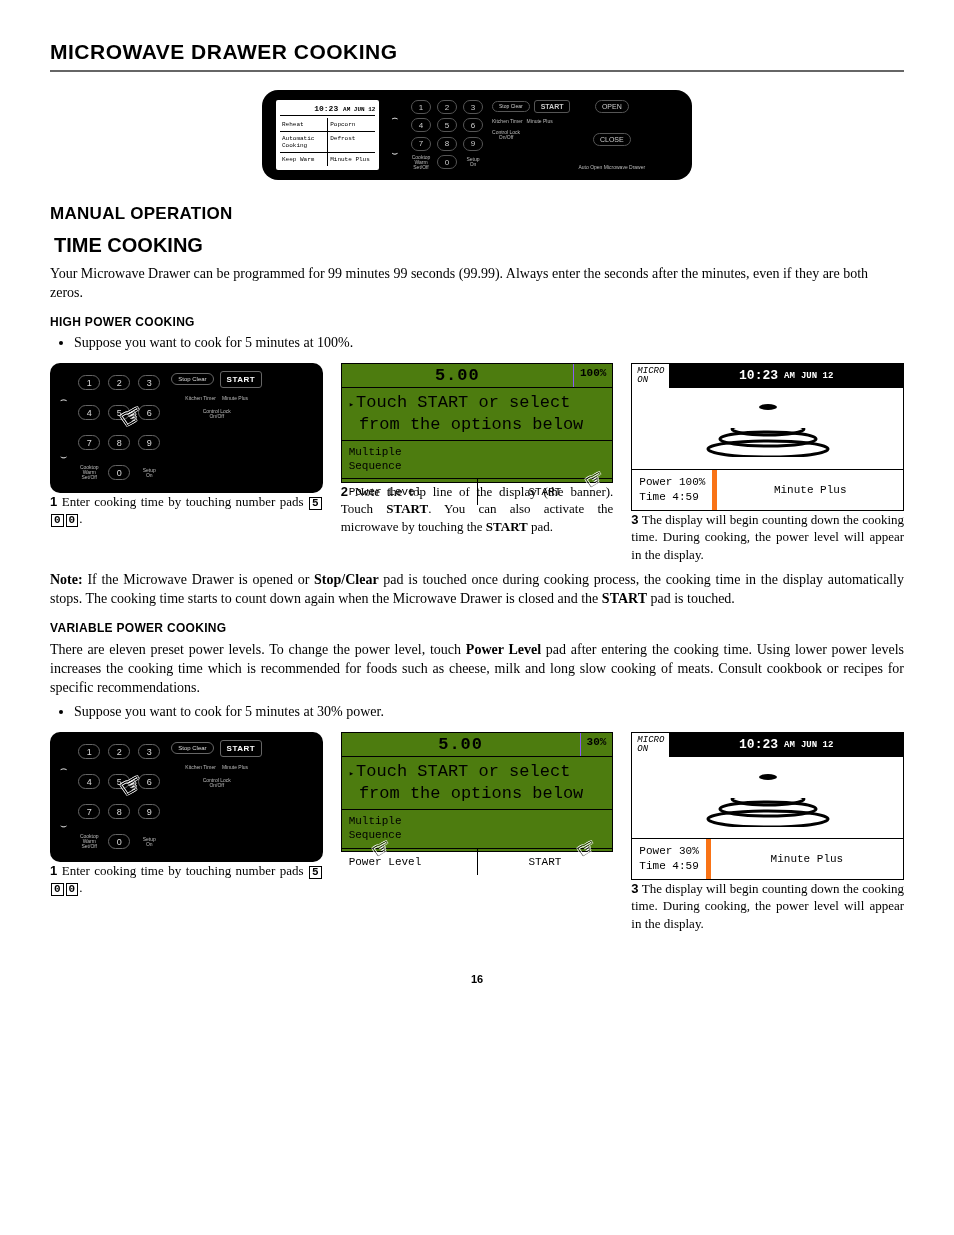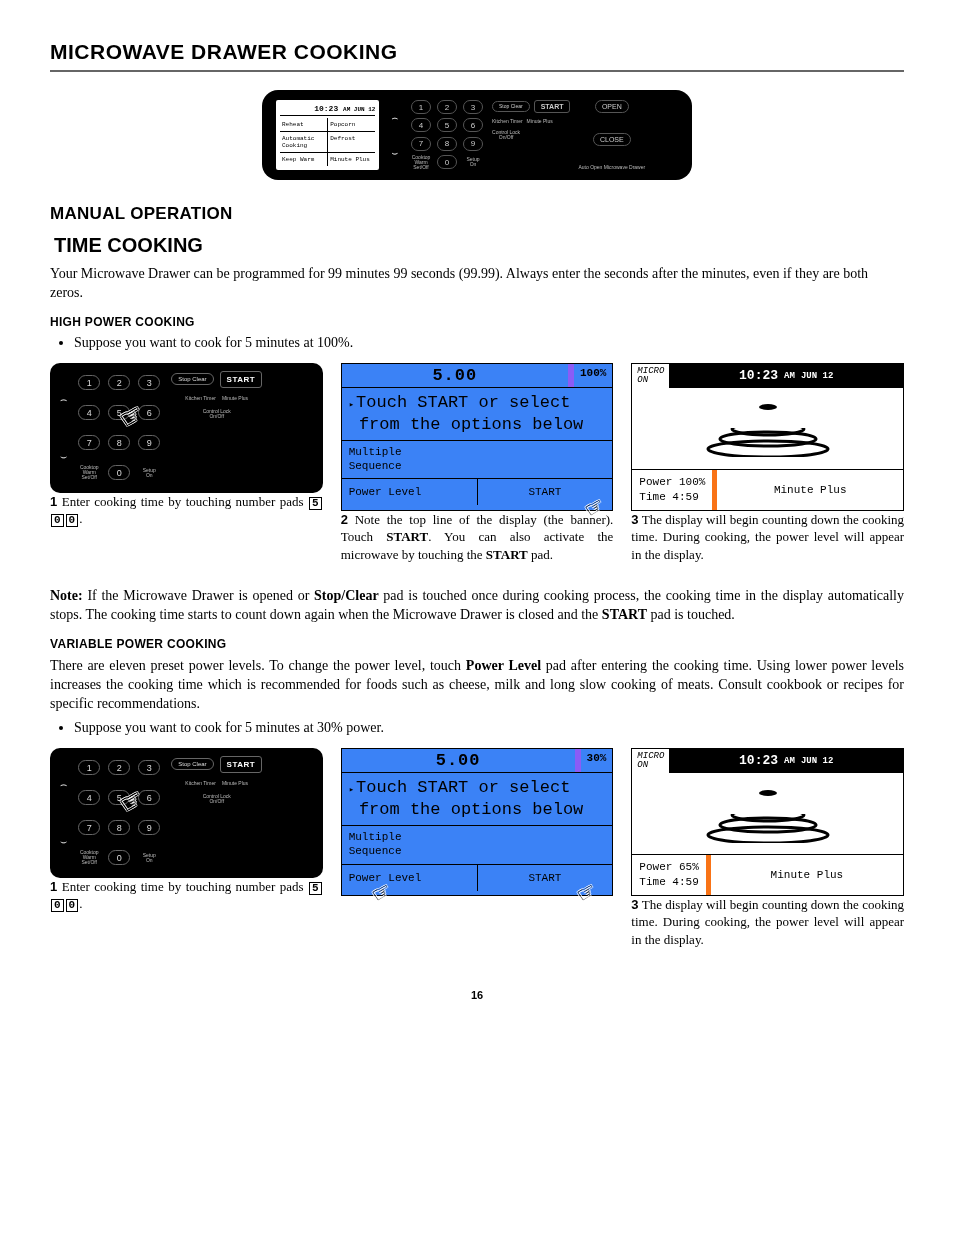--- a/index.html
+++ b/index.html
@@ -38,44 +38,44 @@
   .panel-small { background: #000; border-radius: 10px; padding: 8px 10px; display: flex; gap: 10px; color: #fff; font-family: Arial, sans-serif; font-size: 6px; height: 130px; }
   .ps-arrows { display: flex; flex-direction: column; justify-content: space-around; font-size: 11px; }
   .ps-grid { display: grid; grid-template-columns: repeat(3, 24px); gap: 6px 6px; align-items: center; justify-items: center; }
   .ps-key { width: 22px; height: 15px; border: 1px solid #666; border-radius: 8px; display: flex; align-items: center; justify-content: center; font-size: 9px; color: #ddd; }
   .ps-sub { font-size: 5px; color: #bbb; text-align: center; line-height: 1; }
   .ps-right { display: flex; flex-direction: column; gap: 8px; align-items: center; }
   .ps-right-row { display: flex; gap: 6px; align-items: center; }
   .ps-rbtn { border: 1px solid #666; border-radius: 8px; padding: 2px 6px; font-size: 7px; color: #ddd; text-align:center; min-width: 28px; }
   .ps-start { border: 1px solid #666; border-radius: 3px; padding: 3px 6px; font-size: 8px; font-weight: bold; letter-spacing: 0.5px; color: #fff; }
 
-  .lcd-box { border: 1.5px solid #000; background: #3b82f6; font-family: 'Courier New', monospace; font-size: 12px; height: 148px; position: relative; }
+  .lcd-box { border: 1.5px solid #000; background: #4d7c0f; font-family: 'Courier New', monospace; font-size: 12px; height: 120px; position: relative; }
   .lcd-top { display: flex; border-bottom: 1px solid #000; }
   .lcd-time { flex: 1; text-align: center; font-size: 17px; font-weight: bold; padding: 2px 0; letter-spacing: 1px; }
-  .lcd-pct { border-left: 6px solid #8b5cf6; padding: 3px 6px; font-size: 11px; font-weight: bold; }
+  .lcd-pct { border-left: 1px solid #8b5cf6; padding: 3px 6px; font-size: 11px; font-weight: bold; }
   .lcd-msg { padding: 4px 7px; font-size: 17px; line-height: 1.3; border-bottom: 1px solid #000; }
   .lcd-msg::before { content: "▸"; font-size: 9px; margin-right: 2px; }
   .lcd-opt1 { padding: 5px 7px; border-bottom: 1px solid #000; font-size: 11px; line-height: 1.25; }
   .lcd-bot { display: flex; }
   .lcd-bot > div { padding: 7px 7px; font-size: 11px; }
   .lcd-bot > div:first-child { flex: 1; border-right: 1px solid #000; }
   .lcd-bot > div:last-child { flex: 1; text-align: center; }
 
   .cook-box { border: 1.5px solid #000; background: #fff; height: 148px; display: flex; flex-direction: column; font-family: 'Courier New', monospace; font-size: 11px; }
   .cook-top { display: flex; }
   .cook-micro { padding: 3px 5px; font-size: 9px; line-height: 1; border-right: 0; font-style: italic; }
   .cook-clock { flex: 1; background: #000; color: #fff; padding: 4px 6px; font-size: 13px; font-weight: bold; display: flex; align-items: center; gap: 6px; justify-content: center; }
   .cook-clock .am { font-size: 9px; }
   .cook-middle { flex: 1; display: flex; align-items: center; justify-content: center; padding: 6px; }
   .wave-svg { width: 140px; height: 58px; }
   .cook-bot { display: flex; border-top: 1px solid #000; }
   .cook-bot-left { padding: 5px 7px; border-right: 5px solid #f97316; line-height: 1.35; }
   .cook-bot-right { flex: 1; padding: 5px 7px; display: flex; align-items: center; justify-content: center; }
 
-  .note-para { text-align: justify; margin-top: 24px; }
+  .note-para { text-align: justify; margin-top: 8px; }
   .page-num { text-align: center; font-family: Arial, sans-serif; font-weight: bold; font-size: 11px; margin-top: 40px; }
   .hand-pointer { position:absolute; font-size:26px; color:#000; transform: rotate(-30deg); text-shadow: -1px -1px 0 #fff, 1px -1px 0 #fff, -1px 1px 0 #fff, 1px 1px 0 #fff; pointer-events:none; }
 </style>
 </head>
 <body>
 
 <div class="page-title">MICROWAVE DRAWER COOKING</div>
 
 <div class="control-panel-large">
   <div class="cp-screen">
@@ -315,21 +315,21 @@
           <ellipse cx="70" cy="50" rx="60" ry="8" fill="none" stroke="#000" stroke-width="3"></ellipse>
           <ellipse cx="70" cy="40" rx="48" ry="7" fill="none" stroke="#000" stroke-width="3"></ellipse>
           <ellipse cx="70" cy="30" rx="36" ry="6" fill="none" stroke="#000" stroke-width="3"></ellipse>
           <ellipse cx="70" cy="21" rx="24" ry="5" fill="none" stroke="#000" stroke-width="3"></ellipse>
           <ellipse cx="70" cy="13" rx="13" ry="4" fill="none" stroke="#000" stroke-width="3"></ellipse>
           <rect x="0" y="0" width="140" height="29" fill="#fff"></rect>
           <ellipse cx="70" cy="8" rx="9" ry="3" fill="#000"></ellipse>
         </svg>
       </div>
       <div class="cook-bot">
-        <div class="cook-bot-left"><span>Power  65%</span><br><span>Time  4:59</span></div>
+        <div class="cook-bot-left"><span>Power  30%</span><br><span>Time  4:59</span></div>
         <div class="cook-bot-right">Minute Plus</div>
       </div>
     </div>
     <div class="col-caption">
       <span class="stepnum">3</span> <span>The display will begin counting down the cooking time. During cooking, the power level will appear in the display.</span>
     </div>
   </div>
 </div>
 
 <div class="page-num">16</div>

